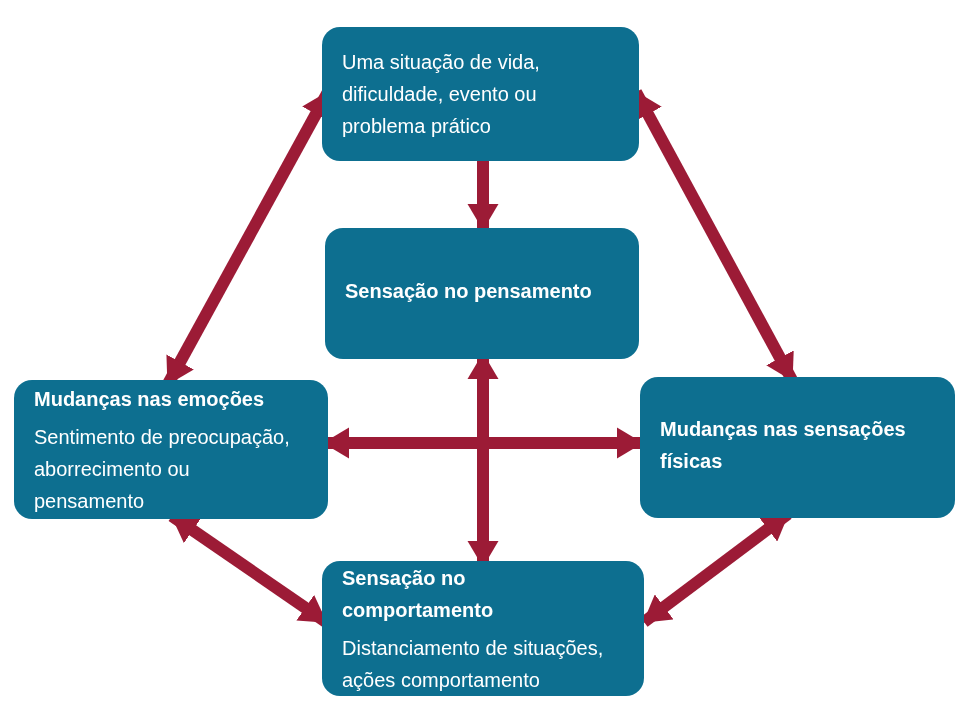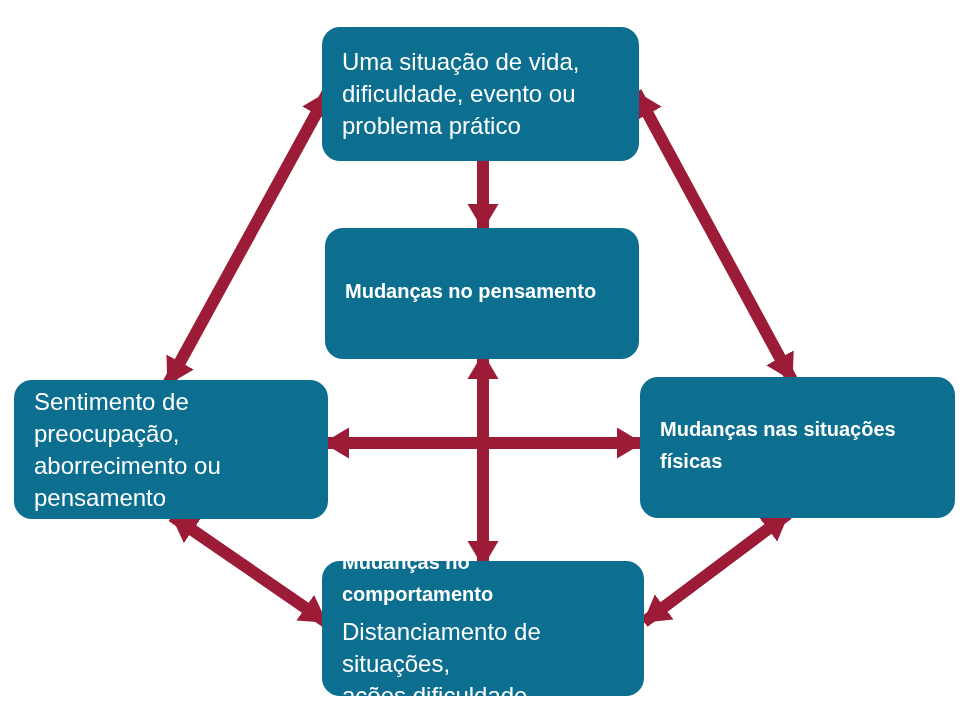--- a/index.html
+++ b/index.html
@@ -43,21 +43,21 @@
     padding:8px 20px;
   }
   .node-title{
     font-weight:bold;
     font-size:20px;
     line-height:32px;
     white-space:pre-line;
     margin-bottom:6px;
   }
   .node-body{
-    font-size:24px;
+    font-size:20px;
     line-height:32px;
     white-space:pre-line;
   }
 </style>
 </head>
 <body>
 
 <div class="canvas">
 
   <svg class="arrows-layer" width="960" height="720" viewBox="0 0 960 720" xmlns="http://www.w3.org/2000/svg">
@@ -85,34 +85,35 @@
     <line class="arrow" x1="644" y1="622" x2="788" y2="514" marker-start="url(#head-start)" marker-end="url(#head-end)"></line>
   </svg>
 
   <div class="node" style="left:322px;top:27px;width:317px;height:134px;">
     <p class="node-body">Uma situação de vida,
 dificuldade, evento ou
 problema prático</p>
   </div>
 
   <div class="node" style="left:325px;top:228px;width:314px;height:131px;">
-    <p class="node-title">Mudanças no pensamento</p>
+    <p class="node-title">Sensação no pensamento</p>
   </div>
 
   <div class="node" style="left:14px;top:380px;width:314px;height:139px;">
+    <p class="node-title">Mudanças nas emoções</p>
     <p class="node-body">Sentimento de preocupação,
 aborrecimento ou
 pensamento</p>
   </div>
 
   <div class="node" style="left:640px;top:377px;width:315px;height:141px;">
-    <p class="node-title">Mudanças nas situações
+    <p class="node-title">Mudanças nas sensações
 físicas</p>
   </div>
 
   <div class="node" style="left:322px;top:561px;width:322px;height:135px;">
-    <p class="node-title">Mudanças no
+    <p class="node-title">Sensação no
 comportamento</p>
     <p class="node-body">Distanciamento de situações,
-ações dificuldade</p>
+ações comportamento</p>
   </div>
 
 </div>
 
 </body></html>

